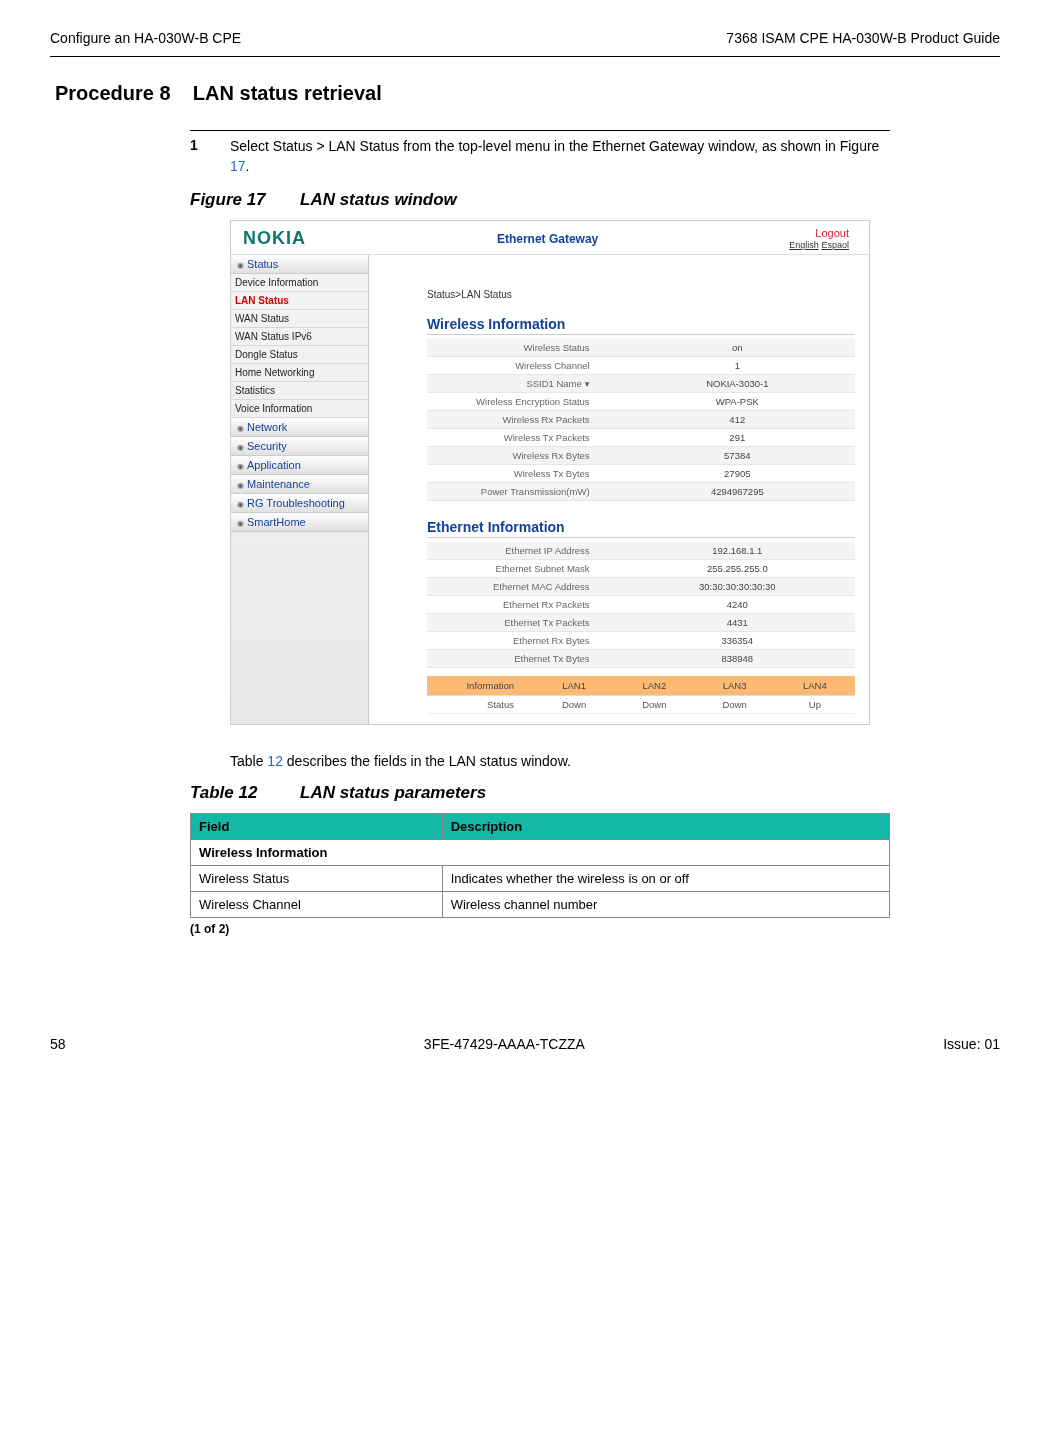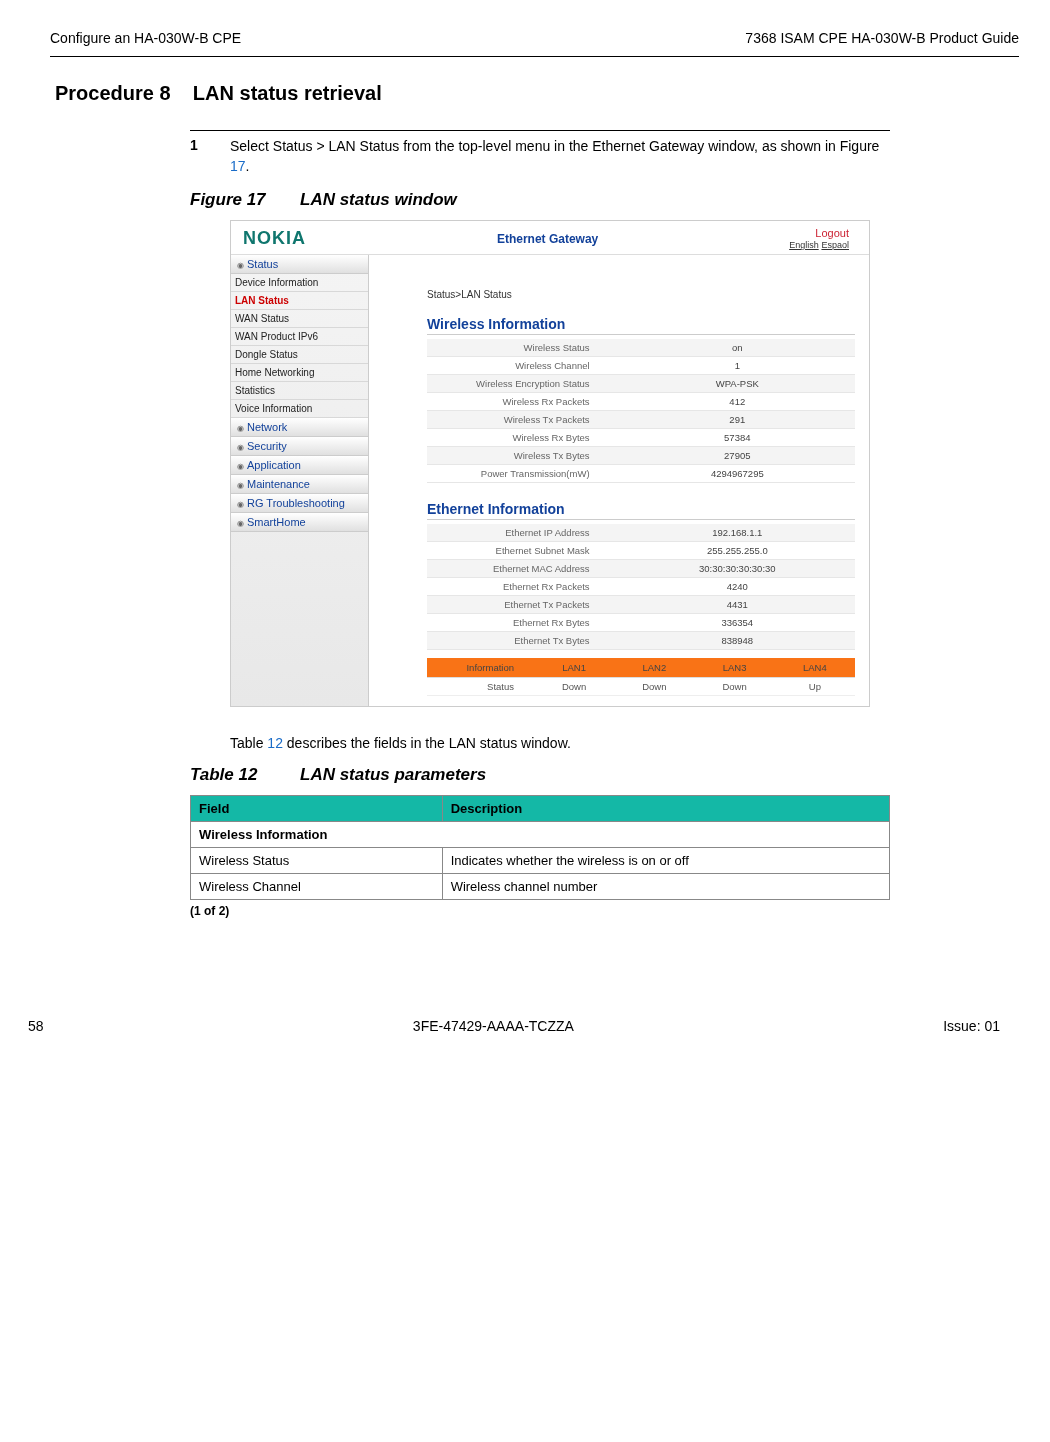--- a/index.html
+++ b/index.html
@@ -1,17 +1,17 @@
 <!DOCTYPE html>
 <html><head>
   <meta charset="utf-8">
   <style>
     * { margin: 0; padding: 0; box-sizing: border-box; }
     body { font-family: Arial, Helvetica, sans-serif; background: #fff; color: #000; width: 1050px; margin: 0 auto; }
-    .page { padding: 30px 31px 20px 50px; }
+    .page { padding: 30px 50px 20px 50px; }
     .header-row { display: flex; justify-content: space-between; font-size: 14px; margin-bottom: 10px; }
     .hr1 { border: none; border-top: 1px solid #000; margin-bottom: 25px; }
     .proc-title { font-size: 20px; font-weight: bold; margin: 15px 0 25px 5px; }
     .step-row { display: flex; margin-left: 140px; margin-bottom: 4px; }
     .step-hr { border: none; border-top: 1.5px solid #000; margin-left: 140px; margin-bottom: 6px; width: 700px; }
     .step-num { font-weight: bold; width: 40px; font-size: 14px; }
     .step-text { font-size: 14px; max-width: 660px; line-height: 1.4; }
     .step-text a { color: #1a6cc8; text-decoration: none; }
     .figure-title { font-size: 17px; font-style: italic; font-weight: bold; margin: 14px 0 10px 140px; }
     .figure-title .figno { display: inline-block; width: 110px; }
@@ -33,31 +33,31 @@
     .bc { font-size: 10px; color: #333; padding: 6px 0 10px 0; margin-top: 28px; }
     .section-title { color: #12419a; font-size: 14px; font-weight: bold; margin: 6px 0 4px 0; border-bottom: 1px solid #ccc; padding-bottom: 2px; }
     .info-table { width: 100%; border-collapse: collapse; font-size: 9.5px; color: #333; }
     .info-table tr { border-bottom: 1px solid #e6e6e6; }
     .info-table tr:nth-child(odd) { background: #f4f4f4; }
     .info-table td { padding: 3px 8px; }
     .info-table td:first-child { width: 45%; text-align: right; padding-right: 30px; color: #666; }
     .info-table td:last-child { text-align: center; color: #444; }
     .ssid-drop { display: inline-flex; align-items: center; gap: 3px; }
     .lan-table { width: 100%; border-collapse: collapse; font-size: 9.5px; margin-top: 8px; }
-    .lan-table th { font-weight: normal; color: #444; padding: 4px; background: #f97316; border-bottom: 1px solid #ddd; }
+    .lan-table th { font-weight: normal; color: #444; padding: 4px; background: #fdba74; border-bottom: 1px solid #ddd; }
     .lan-table td { text-align: center; padding: 3px; color: #555; border-bottom: 1px solid #eee; }
     .lan-table td:first-child, .lan-table th:first-child { text-align: right; padding-right: 20px; width: 25%; }
     .table-desc { margin: 28px 0 12px 180px; font-size: 14px; }
     .table-desc a { color: #1a6cc8; text-decoration: none; }
     .params-table { margin-left: 140px; width: 700px; border-collapse: collapse; font-size: 13px; }
     .params-table th { background: #14b8a6; text-align: left; padding: 5px 8px; border: 1px solid #888; font-weight: bold; }
     .params-table td { border: 1px solid #888; padding: 5px 8px; }
     .params-table .subhead td { font-weight: bold; }
     .pagecount { margin-left: 140px; font-size: 12px; font-weight: bold; margin-top: 4px; }
-    .footer { display: flex; justify-content: space-between; font-size: 14px; padding: 0 50px 30px 28px; margin-top: 80px; }
+    .footer { display: flex; justify-content: space-between; font-size: 14px; padding: 0 50px 30px 50px; margin-top: 80px; }
   </style>
 </head>
 <body>
 
 <div class="page">
   <div class="header-row">
     <span>Configure an HA-030W-B CPE</span>
     <span>7368 ISAM CPE HA-030W-B Product Guide</span>
   </div>
   <hr class="hr1">
@@ -86,21 +86,21 @@
         <span class="logout">Logout</span>
         <span class="lang">English</span> <span class="lang">Espaol</span>
       </div>
     </div>
     <div class="ss-body">
       <div class="sidebar">
         <div class="menu-head">Status</div>
         <div class="sub">Device Information</div>
         <div class="sub active">LAN Status</div>
         <div class="sub">WAN Status</div>
-        <div class="sub">WAN Product IPv6</div>
+        <div class="sub">WAN Status IPv6</div>
         <div class="sub">Dongle Status</div>
         <div class="sub">Home Networking</div>
         <div class="sub">Statistics</div>
         <div class="sub">Voice Information</div>
         <div class="menu-head">Network</div>
         <div class="menu-head">Security</div>
         <div class="menu-head">Application</div>
         <div class="menu-head">Maintenance</div>
         <div class="menu-head">RG Troubleshooting</div>
         <div class="menu-head">SmartHome</div>
@@ -110,20 +110,27 @@
         <div class="section-title">Wireless Information</div>
         <table class="info-table">
           <tbody>
               <tr>
                 <td>Wireless Status</td>
                 <td>on</td>
               </tr>
           <tr>
                 <td>Wireless Channel</td>
                 <td>1</td>
+              </tr>
+          <tr>
+                <td><span class="ssid-drop">
+                    <span>SSID1 Name</span>
+                    <span>▾</span>
+                  </span></td>
+                <td>NOKIA-3030-1</td>
               </tr>
           <tr>
                 <td>Wireless Encryption Status</td>
                 <td>WPA-PSK</td>
               </tr>
           <tr>
                 <td>Wireless Rx Packets</td>
                 <td>412</td>
               </tr>
           <tr>

